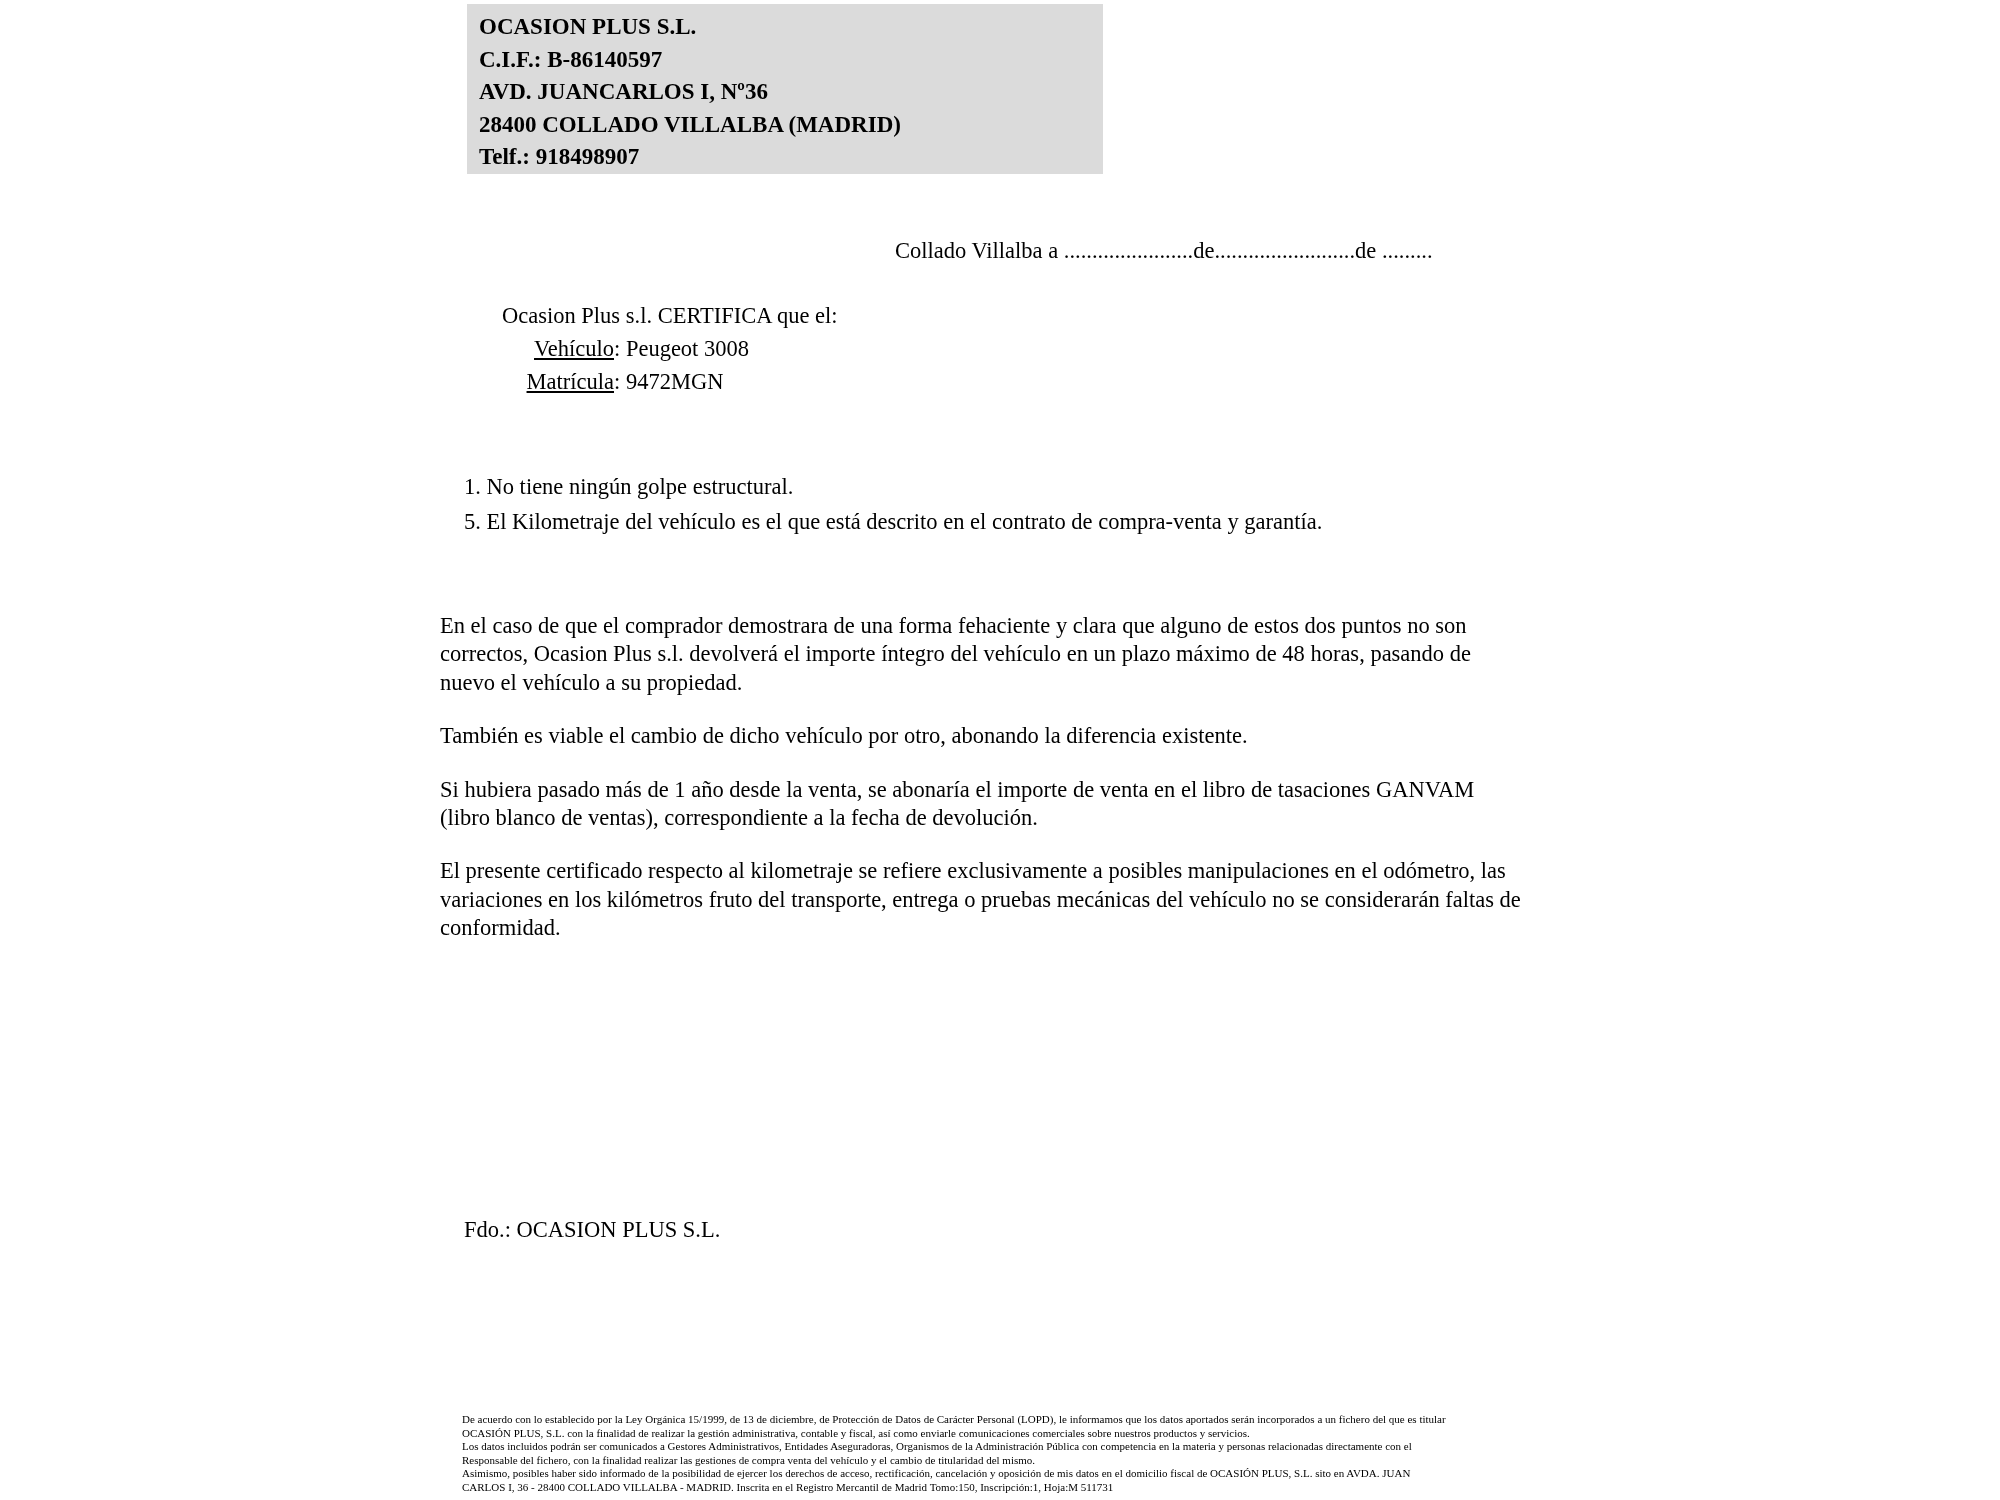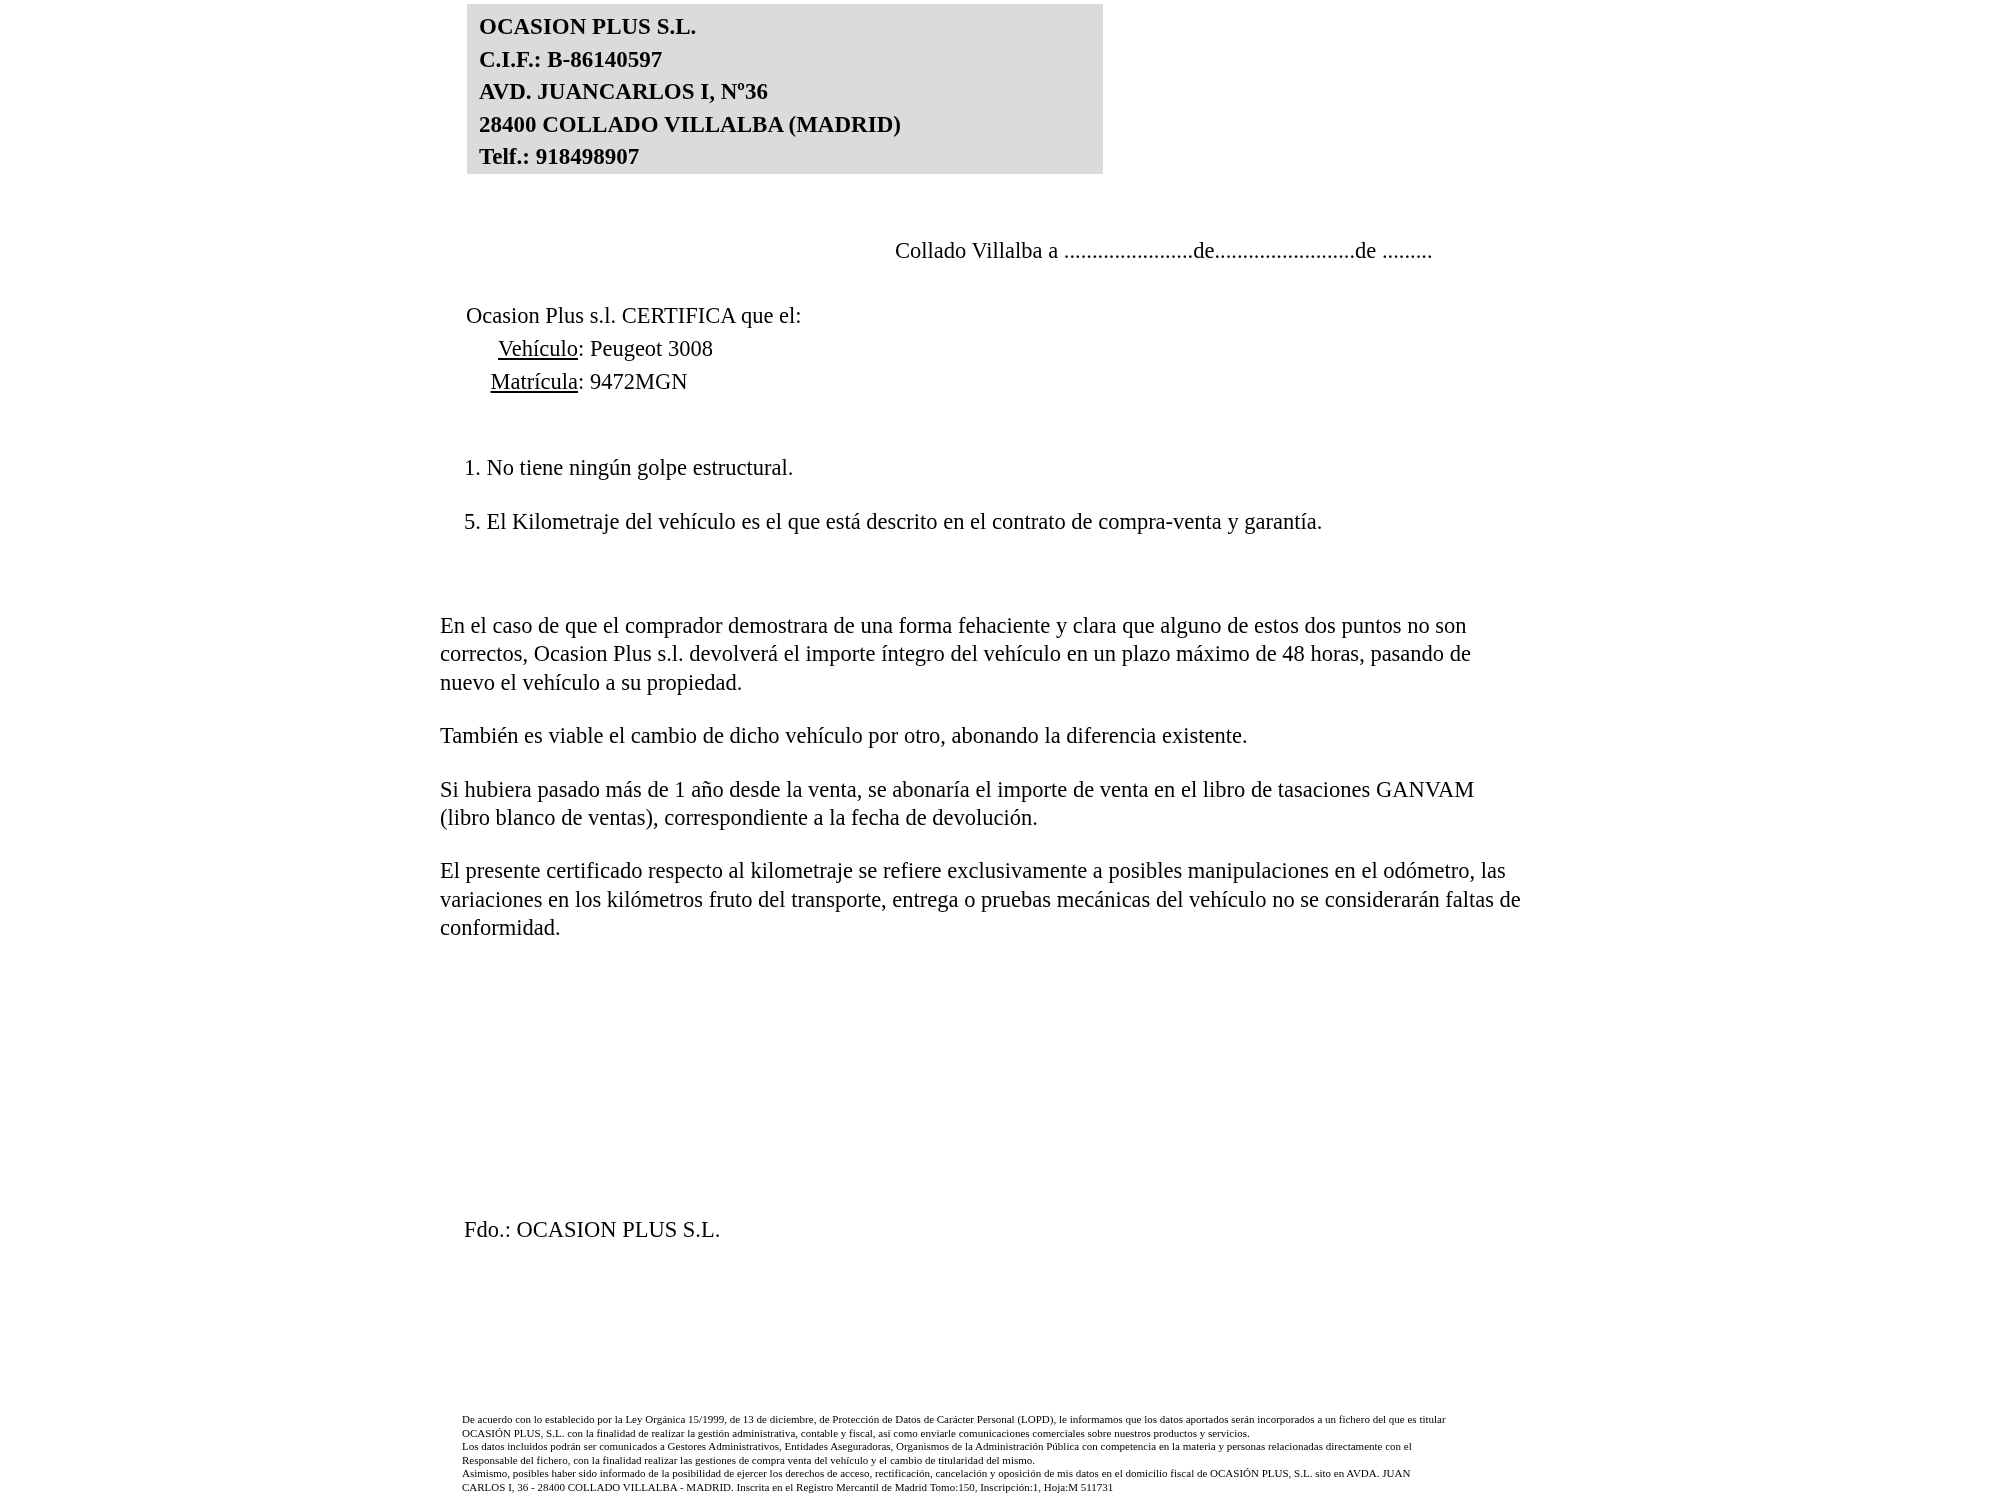--- a/index.html
+++ b/index.html
@@ -35,30 +35,30 @@
     font-size: 22.5px;
     white-space: nowrap;
   }
   .certify {
     position: absolute;
     left: 466px;
     top: 299px;
     font-size: 22.5px;
     line-height: 33px;
   }
-  .certify .row { white-space: nowrap; }
+  .certify .row { white-space: nowrap; margin-left: 36px; }
   .lbl-col { display: inline-block; width: 112px; text-align: right; }
   .lbl-col .u { text-decoration: underline; }
   .point {
     position: absolute;
     left: 464px;
     font-size: 22.5px;
     white-space: nowrap;
   }
-  .point-1 { top: 455px; }
+  .point-1 { top: 474px; }
   .point-2 { top: 509px; }
   .paragraphs {
     position: absolute;
     left: 440px;
     top: 612px;
     width: 1085px;
     font-size: 22.5px;
   }
   .paragraphs p {
     margin: 0 0 25px 0;

